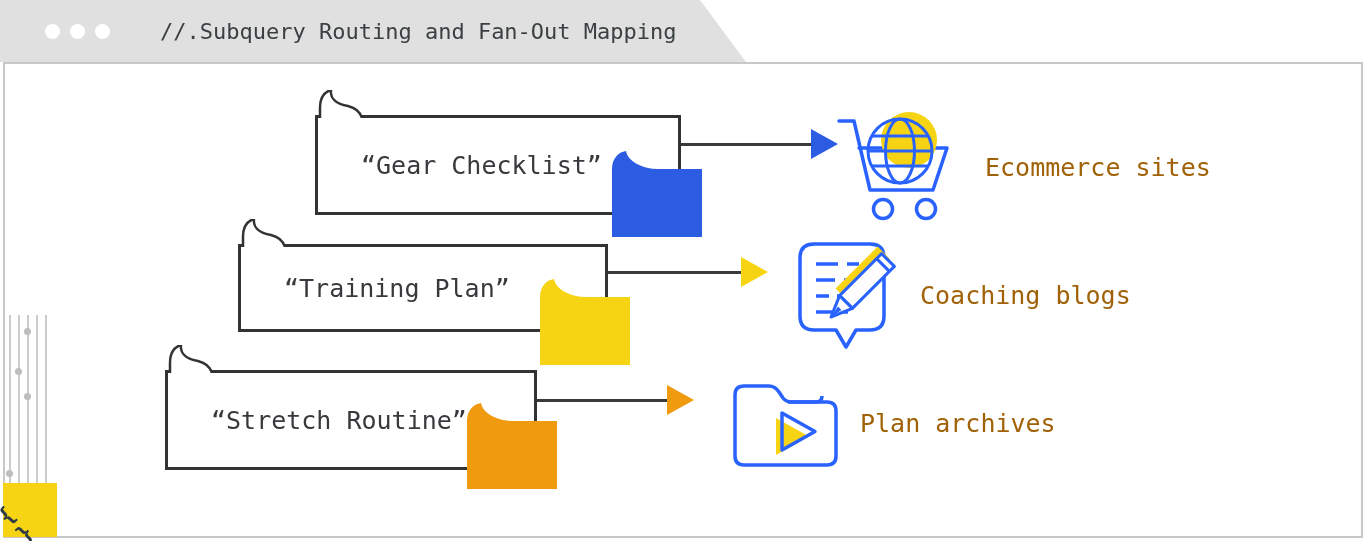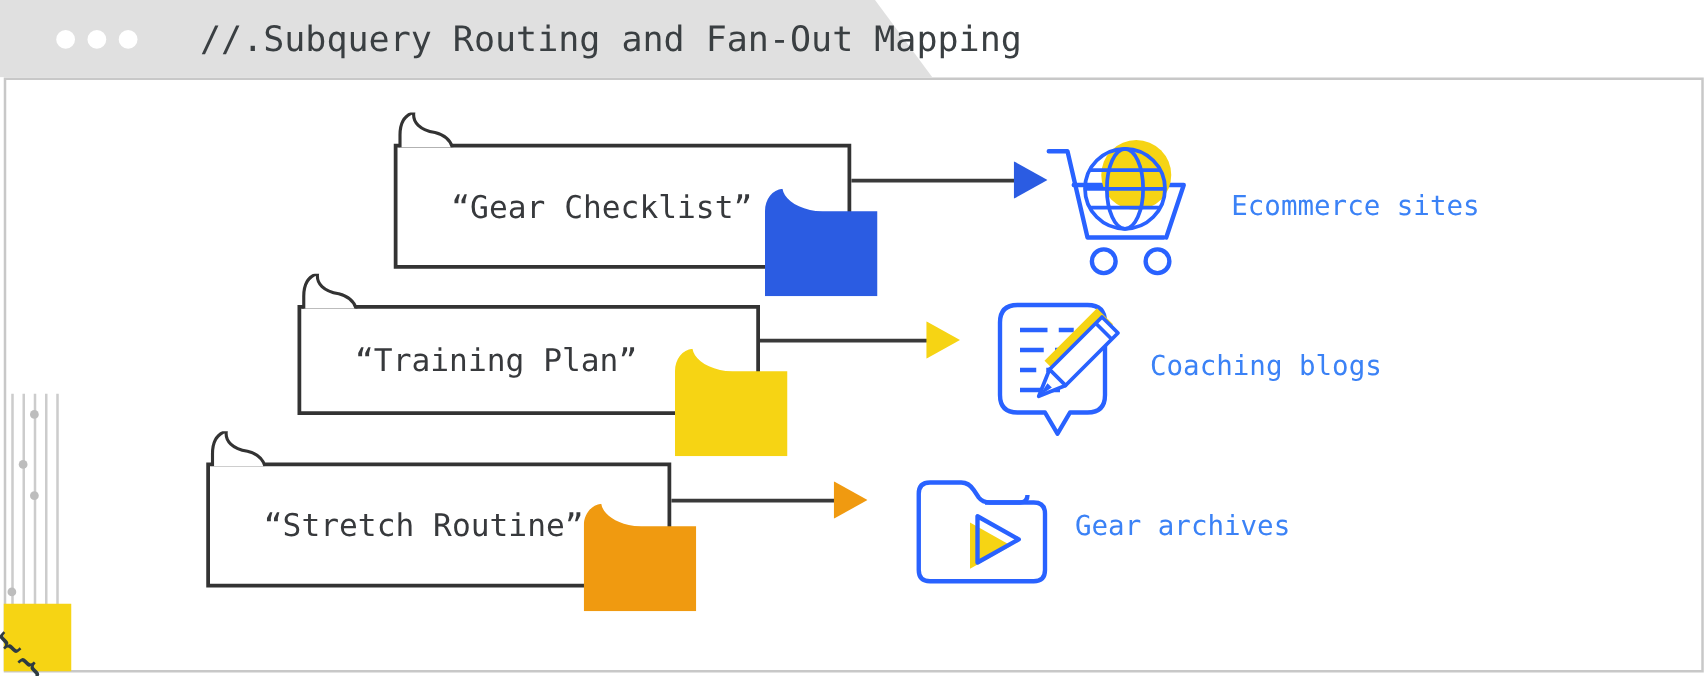--- a/index.html
+++ b/index.html
@@ -11,21 +11,21 @@
   
   .tab{
     position:absolute;left:0;top:0;width:746px;height:62px;
     background:#e0e0e0;
     clip-path:polygon(0 0,700px 0,746px 62px,0 62px);
   }
   .dot{position:absolute;top:24px;width:15px;height:15px;border-radius:50%;background:#ffffff;}
   .dot1{left:45px}.dot2{left:70px}.dot3{left:95px}
   .title{
     position:absolute;left:160px;top:0;height:76px;line-height:64px;
-    font-size:28px;color:#3a3f42;white-space:pre;
+    font-size:22px;color:#3a3f42;white-space:pre;
   }
   
   .frame{
     position:absolute;left:3px;top:62px;width:1360px;height:476px;
     background:#ffffff;border:2px solid #c8c8c8;box-sizing:border-box;
   }
   
   .bubble{
     position:absolute;background:#ffffff;border:3px solid #333333;
     box-sizing:border-box;display:flex;align-items:center;z-index:2;
@@ -45,21 +45,21 @@
   .a2{left:608px;top:271px;width:134px}
   .a3{left:537px;top:399px;width:131px}
   .ahead{position:absolute;width:27px;height:30px;z-index:1;}
   .h1{left:811px;top:129px}.h2{left:741px;top:257px}.h3{left:667px;top:385px}
   
   .ticon{position:absolute;}
   .i1{left:833px;top:104px;width:130px;height:122px}
   .i2{left:788px;top:234px;width:120px;height:120px}
   .i3{left:728px;top:368px;width:115px;height:102px}
   
-  .label{position:absolute;font-size:22px;color:#3b82f6;white-space:pre;}
+  .label{position:absolute;font-size:25px;color:#a16207;white-space:pre;}
   .l1{left:985px;top:153px}.l2{left:920px;top:281px}.l3{left:860px;top:409px}
   
   .vl{position:absolute;width:2px;top:315px;height:172px;background:#cccccc;}
   .vl1{left:9px}.vl2{left:18px}.vl3{left:27px}.vl4{left:36px}.vl5{left:45px}
   .vdot{position:absolute;width:7px;height:7px;border-radius:50%;background:#bdbdbd;}
   .vd1{left:24px;top:328px}.vd2{left:15px;top:368px}.vd3{left:24px;top:393px}.vd4{left:6px;top:470px}
   .brace-badge{
     position:absolute;left:3px;top:483px;width:54px;height:54px;background:#f6d414;
     display:flex;align-items:center;justify-content:center;z-index:6;
   }
@@ -160,21 +160,21 @@
 
 <svg class="ticon i3" viewBox="0 0 115 102">
   <path d="M16 97 Q7 97 7 88 V27 Q7 18 16 18 H41 Q47 18 51 24 L55 30 Q58 34 64 34 H99 Q108 34 108 43 V88 Q108 97 99 97 Z" fill="none" stroke="#2962ff" stroke-width="3.5" stroke-linejoin="round"></path>
   <path d="M60 34 H88 Q94 34 94 28" fill="none" stroke="#2962ff" stroke-width="3.5"></path>
   <polygon points="48,50 48,87 81,68.5" fill="#f6d414"></polygon>
   <polygon points="54,45 54,82 87,63.5" fill="none" stroke="#2962ff" stroke-width="3.5" stroke-linejoin="round"></polygon>
 </svg>
 
 <span class="label l1">Ecommerce sites</span>
 <span class="label l2">Coaching blogs</span>
-<span class="label l3">Gear archives</span>
+<span class="label l3">Plan archives</span>
 
 <div class="vl vl1"></div>
 <div class="vl vl2"></div>
 <div class="vl vl3"></div>
 <div class="vl vl4"></div>
 <div class="vl vl5"></div>
 <div class="vdot vd1"></div>
 <div class="vdot vd2"></div>
 <div class="vdot vd3"></div>
 <div class="vdot vd4"></div>

